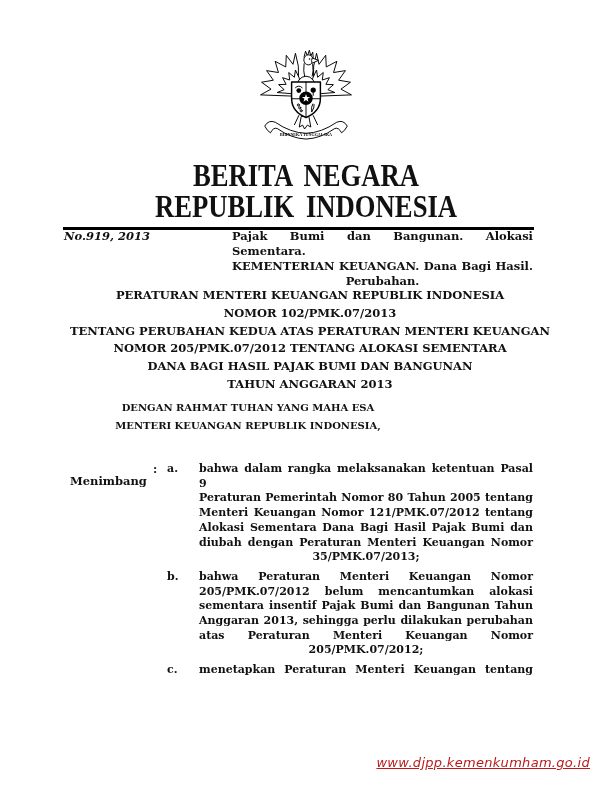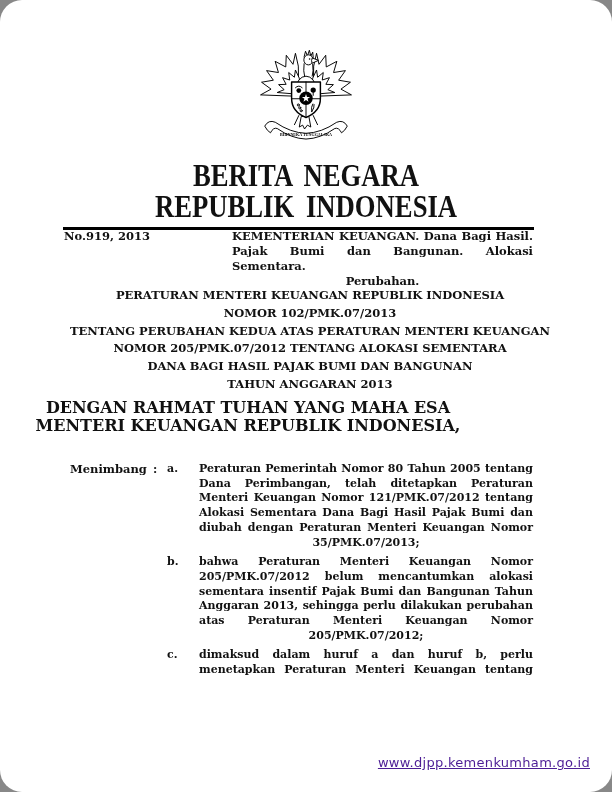--- a/index.html
+++ b/index.html
@@ -1,37 +1,37 @@
 <!DOCTYPE html>
 <html><head>
 <meta charset="utf-8">
 <style>
   html,body { margin:0; padding:0; background:#888; }
   .page {
     position:relative; width:612px; height:792px; margin:0 auto;
     background:#ffffff; overflow:hidden;
     font-family:"DejaVu Serif","Liberation Serif",serif;
-    font-weight:bold; color:#111;border-radius:22px;
+    font-weight:bold; color:#111;
   }
   
   .emblem { position:absolute; left:258px; top:44px; width:96px; height:97px; }
   
   .masthead {
     position:absolute; top:160px; left:0; width:612px; text-align:center;
     font-family:"Liberation Serif",serif; font-weight:bold;
     font-size:31px; line-height:31px; word-spacing:6px;
     transform:scaleX(.86); transform-origin:50% 50%;
   }
   .rule { position:absolute; top:227px; left:63px; width:471px; height:3px; background:#000; }
-  .issue-no { position:absolute; left:64px; top:229px; font-size:11.5px; line-height:15px; }
+  .issue-no { position:absolute; left:64px; top:229px; font-size:11.5px; line-height:15px;font-style:italic; }
   .abstract { position:absolute; left:232px; top:229px; width:301px; font-size:11.5px; line-height:15px; }
   .reg-title   { position:absolute; top:287px; left:4px; width:612px; text-align:center; font-size:11.5px; line-height:17.8px; }
-  .invocation  { position:absolute; top:399px; left:0; width:496px; text-align:center; font-size:16px; line-height:17.5px; }
+  .invocation  { position:absolute; top:399px; left:0; width:496px; text-align:center; font-size:10px; line-height:17.5px; }
   .considerations { position:absolute; top:462px; left:0; width:612px; font-size:11px; line-height:14.7px; }
-  .m-label { position:absolute; left:70px;  top:0; font-size:11.5px; }
+  .m-label { position:absolute; left:70px;  top:12px; font-size:11.5px; }
   .m-colon { position:absolute; left:153px; top:0; font-size:11.5px; }
   .m-items { margin-left:199px; width:334px; }
   .m-item  { position:relative; margin-bottom:5px; }
   .m-letter{ position:absolute; left:-32px; top:0; }
   .jline { text-align:justify; text-align-last:justify; }
   .lline { text-align:center; }
   .footer-url {
     position:absolute; top:755px; right:22px;
     font-family:"DejaVu Sans","Liberation Sans",sans-serif;
     font-weight:normal; font-size:13px; color:#c3c3c3;
@@ -101,22 +101,22 @@
 
   <div class="masthead">
     <div>BERITA NEGARA</div>
     <div>REPUBLIK INDONESIA</div>
   </div>
 
   <div class="rule" style="background: rgb(0, 0, 0);"></div>
 
   <div class="issue-no">No.919, 2013</div>
   <div class="abstract">
+      <div class="jline">Pajak Bumi dan Bangunan. Alokasi Sementara.</div>
       <div class="jline">KEMENTERIAN KEUANGAN. Dana Bagi Hasil.</div>
-      <div class="jline">Pajak Bumi dan Bangunan. Alokasi Sementara.</div>
       <div class="lline">Perubahan.</div>
     </div>
 
   <div class="reg-title">
       <div>PERATURAN MENTERI KEUANGAN REPUBLIK INDONESIA</div>
       <div>NOMOR 102/PMK.07/2013</div>
       <div>TENTANG PERUBAHAN KEDUA ATAS PERATURAN MENTERI KEUANGAN</div>
       <div>NOMOR 205/PMK.07/2012 TENTANG ALOKASI SEMENTARA</div>
       <div>DANA BAGI HASIL PAJAK BUMI DAN BANGUNAN</div>
       <div>TAHUN ANGGARAN 2013</div>
@@ -127,44 +127,43 @@
       <div>MENTERI KEUANGAN REPUBLIK INDONESIA,</div>
     </div>
 
   <div class="considerations">
     <span class="m-label">Menimbang</span>
     <span class="m-colon">:</span>
     <div class="m-items">
         <div class="m-item">
           <span class="m-letter">a.</span>
           <div>
+            <div class="jline">bahwa dalam rangka melaksanakan ketentuan Pasal 9</div>
             <div class="jline">Peraturan Pemerintah Nomor 80 Tahun 2005 tentang</div>
-            <div class="jline">Dana Perimbangan, telah ditetapkan Peraturan</div>
             <div class="jline">Menteri Keuangan Nomor 121/PMK.07/2012 tentang</div>
             <div class="jline">Alokasi Sementara Dana Bagi Hasil Pajak Bumi dan</div>
             <div class="jline">diubah dengan Peraturan Menteri Keuangan Nomor</div>
             <div class="lline">35/PMK.07/2013;</div>
           </div>
         </div>
         <div class="m-item">
           <span class="m-letter">b.</span>
           <div>
             <div class="jline">bahwa Peraturan Menteri Keuangan Nomor</div>
             <div class="jline">205/PMK.07/2012 belum mencantumkan alokasi</div>
             <div class="jline">sementara insentif Pajak Bumi dan Bangunan Tahun</div>
             <div class="jline">Anggaran 2013, sehingga perlu dilakukan perubahan</div>
             <div class="jline">atas Peraturan Menteri Keuangan Nomor</div>
             <div class="lline">205/PMK.07/2012;</div>
           </div>
         </div>
         <div class="m-item">
           <span class="m-letter">c.</span>
           <div>
-            <div class="jline">dimaksud dalam huruf a dan huruf b, perlu</div>
             <div class="jline">menetapkan Peraturan Menteri Keuangan tentang</div>
           </div>
         </div>
       </div>
   </div>
 
-  <div class="footer-url" style="color: #4c1d95;">www.djpp.kemenkumham.go.id</div>
+  <div class="footer-url" style="color: #b91c1c; font-style: italic;">www.djpp.kemenkumham.go.id</div>
 
 </div>
 
 </body></html>

